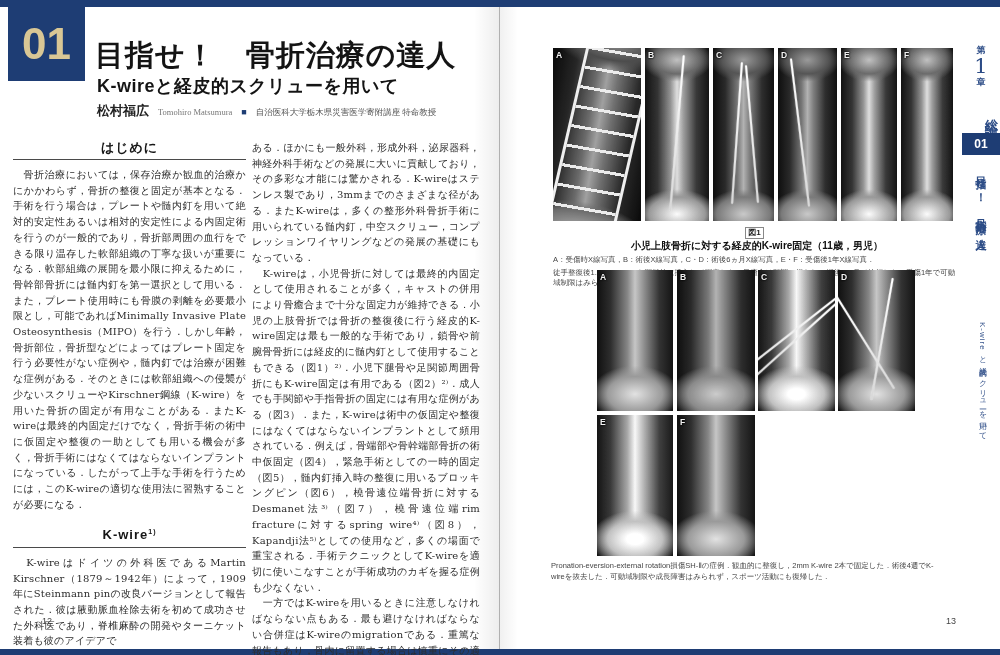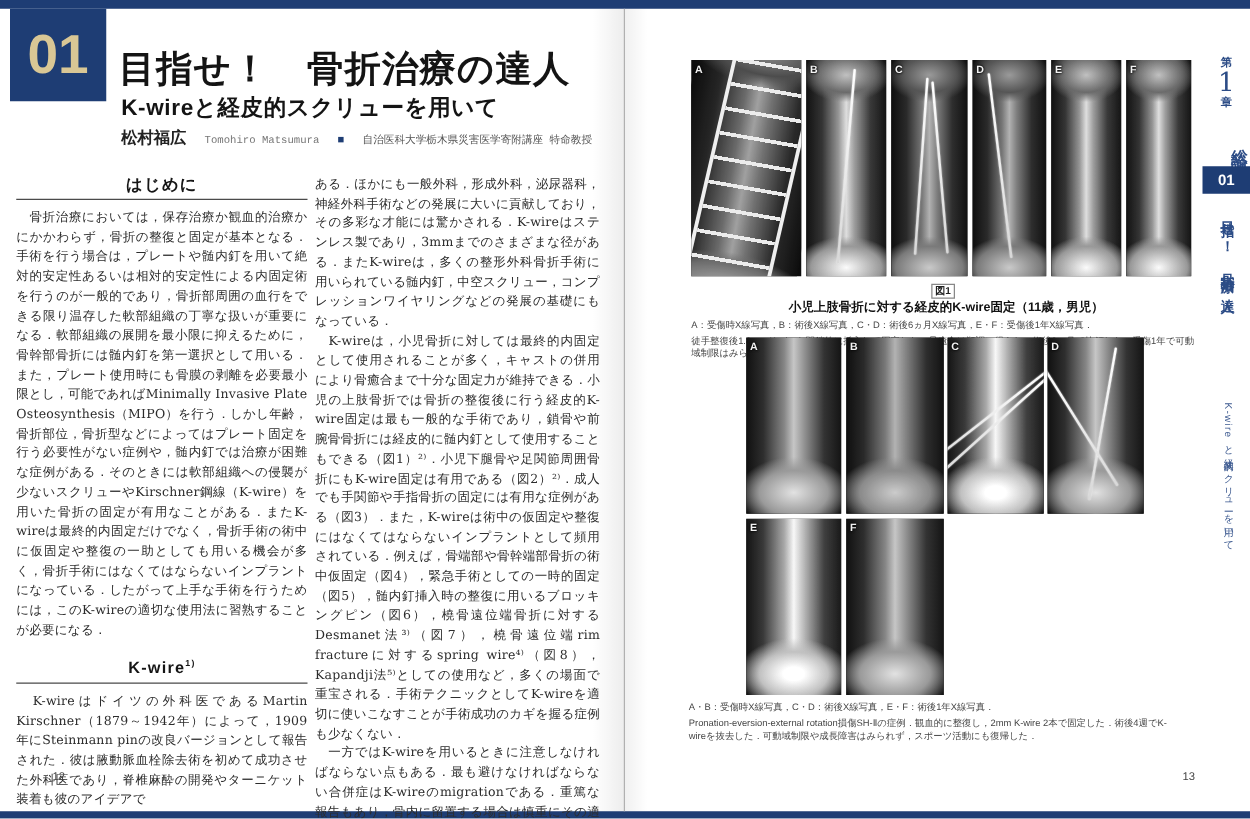--- a/index.html
+++ b/index.html
@@ -18,21 +18,21 @@
     background:linear-gradient(90deg,rgba(0,0,0,0.06),rgba(0,0,0,0));}
 
   
   .chapter-box{left:8px;top:7px;width:77px;height:74px;background:#1e3d74;
     display:flex;align-items:center;justify-content:center;
     font-family:"Liberation Sans",sans-serif;font-weight:bold;font-size:44px;color:#d9c795;}
   .page-title{left:95px;top:36px;font-family:"Liberation Sans",sans-serif;font-weight:bold;
     font-size:29px;color:#141414;letter-spacing:1px;white-space:nowrap;}
   .page-subtitle{left:97px;top:74px;font-family:"Liberation Sans",sans-serif;font-weight:bold;
     font-size:18px;color:#141414;letter-spacing:0.5px;white-space:nowrap;}
-  .byline{left:97px;top:101px;white-space:nowrap;font-family:Liberation Mono, monospace;}
+  .byline{left:97px;top:101px;white-space:nowrap;font-family:Liberation Serif, serif;}
   .byline .name{font-size:13px;font-weight:bold;color:#222;}
   .byline .romaji{font-size:8.5px;color:#777;margin-left:5px;}
   .byline .sep{font-size:9px;color:#1e3d74;margin:0 5px;}
   .byline .affil{font-size:8.5px;color:#555;}
 
   
   .col{position:absolute;top:140px;font-size:10px;line-height:15.7px;text-align:justify;
     color:#2c2c2c;letter-spacing:0.2px;}
   .col1{left:13px;width:233px;}
   .col2{left:252px;width:228px;}
@@ -198,21 +198,20 @@
   <div class="panel" style="left:597px;top:415px;width:76px;height:141px;">
     <div class="bone bone-ankle bright"></div>
     <span class="plabel">E</span>
   </div>
   <div class="panel" style="left:677px;top:415px;width:78px;height:141px;">
     <div class="bone bone-ankle"></div>
     <span class="plabel">F</span>
   </div>
 
   <div class="figcap figcap2">
-    <div class="cap-legend">A・B：受傷時X線写真，C・D：術後X線写真，E・F：術後1年X線写真．</div>
     <div class="cap-desc">Pronation-eversion-external rotation損傷SH-Ⅱの症例．観血的に整復し，2mm K-wire 2本で固定した．術後4週でK-wireを抜去した．可動域制限や成長障害はみられず，スポーツ活動にも復帰した．</div>
   </div>
 
   <div class="abs pagenum right">13</div>
 
   <div class="abs side side-chap">
     <span class="small">第</span>
     <span class="big">1</span>
     <span class="small">章</span>
   </div>

